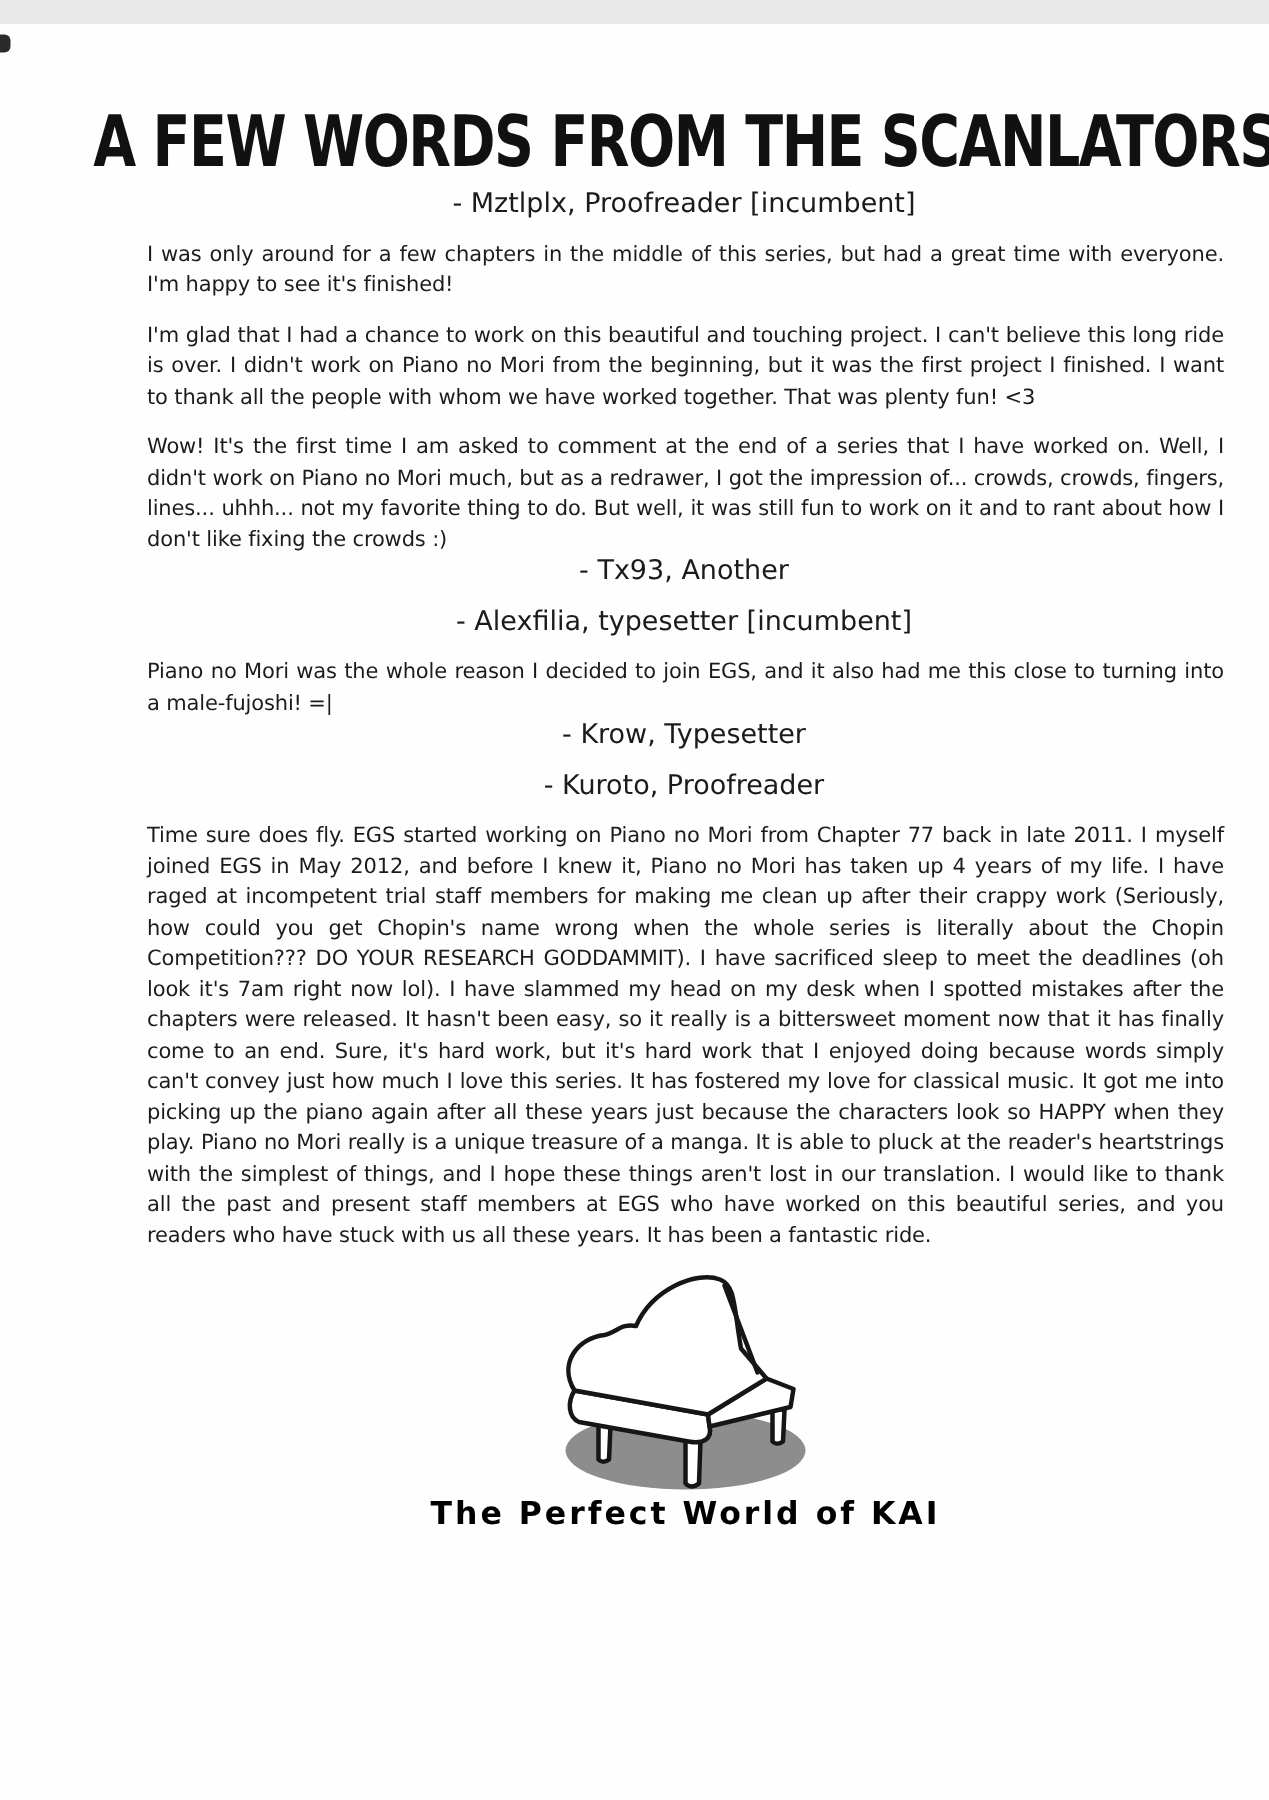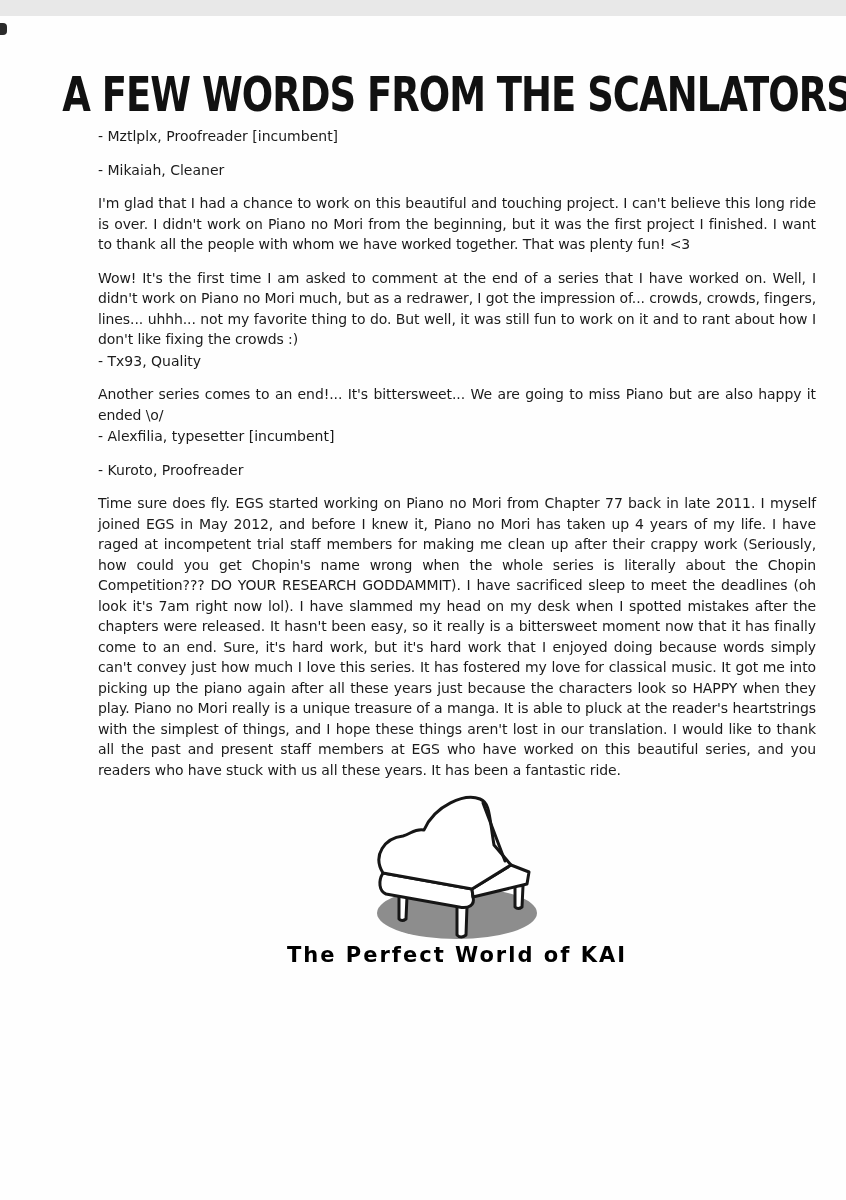--- a/index.html
+++ b/index.html
@@ -39,23 +39,23 @@
   .comment { margin-bottom: 13px; }
   .comment-text {
     margin: 0;
     font-size: 14px;
     line-height: 20.5px;
     text-align: justify;
     letter-spacing: -0.1px;
   }
   .comment-sig {
     margin: 1px 0 0;
-    font-size: 14px;
+    font-size: 18px;
     line-height: 20.5px;
-    text-align: left;
+    text-align: center;
     padding-right: 2px;
   }
   .logo-block {
     margin-top: 4px;
     text-align: center;
   }
   .logo-caption {
     margin: -4px 0 0;
     font-size: 21px;
     font-weight: 700;
@@ -72,37 +72,40 @@
   <h1 class="title">A FEW WORDS FROM THE SCANLATORS</h1>
 
   <div class="content">
     <div class="comments">
 
       <div class="comment">
         <p class="comment-sig">- Mztlplx, Proofreader [incumbent]</p>
       </div>
 
       <div class="comment">
-        <p class="comment-sig">- Mikaiah, Cleaner</p>
+        <p class="comment-text">I was only around for a few chapters in the middle of this series, but had a great time with everyone. I'm happy to see it's finished!</p>
       </div>
 
       <div class="comment">
         <p class="comment-text">I'm glad that I had a chance to work on this beautiful and touching project. I can't believe this long ride is over. I didn't work on Piano no Mori from the beginning, but it was the first project I finished. I want to thank all the people with whom we have worked together. That was plenty fun! &lt;3</p>
       </div>
 
       <div class="comment">
         <p class="comment-text">Wow! It's the first time I am asked to comment at the end of a series that I have worked on. Well, I didn't work on Piano no Mori much, but as a redrawer, I got the impression of... crowds, crowds, fingers, lines... uhhh... not my favorite thing to do. But well, it was still fun to work on it and to rant about how I don't like fixing the crowds :)</p>
-        <p class="comment-sig">- Tx93, Quality</p>
+        <p class="comment-sig">- Tx93, Another</p>
       </div>
 
       <div class="comment">
-        <p class="comment-text">Another series comes to an end!... It's bittersweet... We are going to miss Piano but are also happy it ended \o/</p>
         <p class="comment-sig">- Alexfilia, typesetter [incumbent]</p>
       </div>
 
+      <div class="comment">
+        <p class="comment-text">Piano no Mori was the whole reason I decided to join EGS, and it also had me this close to turning into a male-fujoshi! =|</p>
+        <p class="comment-sig">- Krow, Typesetter</p>
+      </div>
 
       <div class="comment">
         <p class="comment-sig">- Kuroto, Proofreader</p>
       </div>
 
       <div class="comment">
         <p class="comment-text">Time sure does fly. EGS started working on Piano no Mori from Chapter 77 back in late 2011. I myself joined EGS in May 2012, and before I knew it, Piano no Mori has taken up 4 years of my life. I have raged at incompetent trial staff members for making me clean up after their crappy work (Seriously, how could you get Chopin's name wrong when the whole series is literally about the Chopin Competition??? DO YOUR RESEARCH GODDAMMIT). I have sacrificed sleep to meet the deadlines (oh look it's 7am right now lol). I have slammed my head on my desk when I spotted mistakes after the chapters were released. It hasn't been easy, so it really is a bittersweet moment now that it has finally come to an end. Sure, it's hard work, but it's hard work that I enjoyed doing because words simply can't convey just how much I love this series. It has fostered my love for classical music. It got me into picking up the piano again after all these years just because the characters look so HAPPY when they play. Piano no Mori really is a unique treasure of a manga. It is able to pluck at the reader's heartstrings with the simplest of things, and I hope these things aren't lost in our translation. I would like to thank all the past and present staff members at EGS who have worked on this beautiful series, and you readers who have stuck with us all these years. It has been a fantastic ride.</p>
       </div>
 
     </div>

